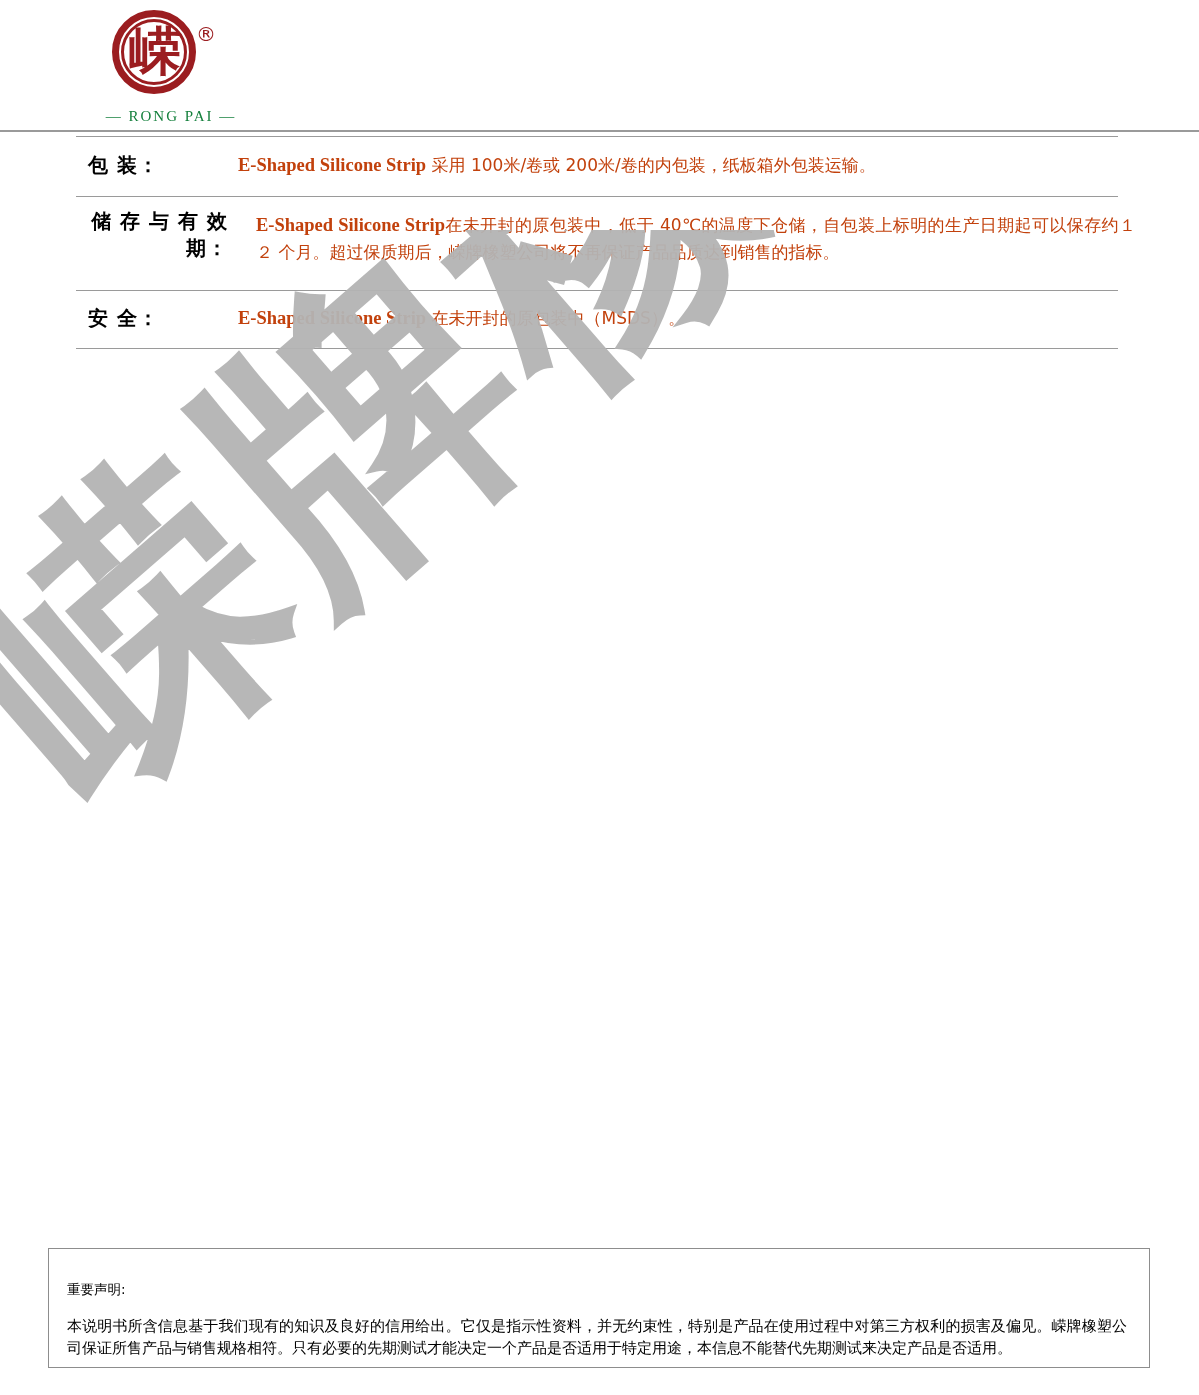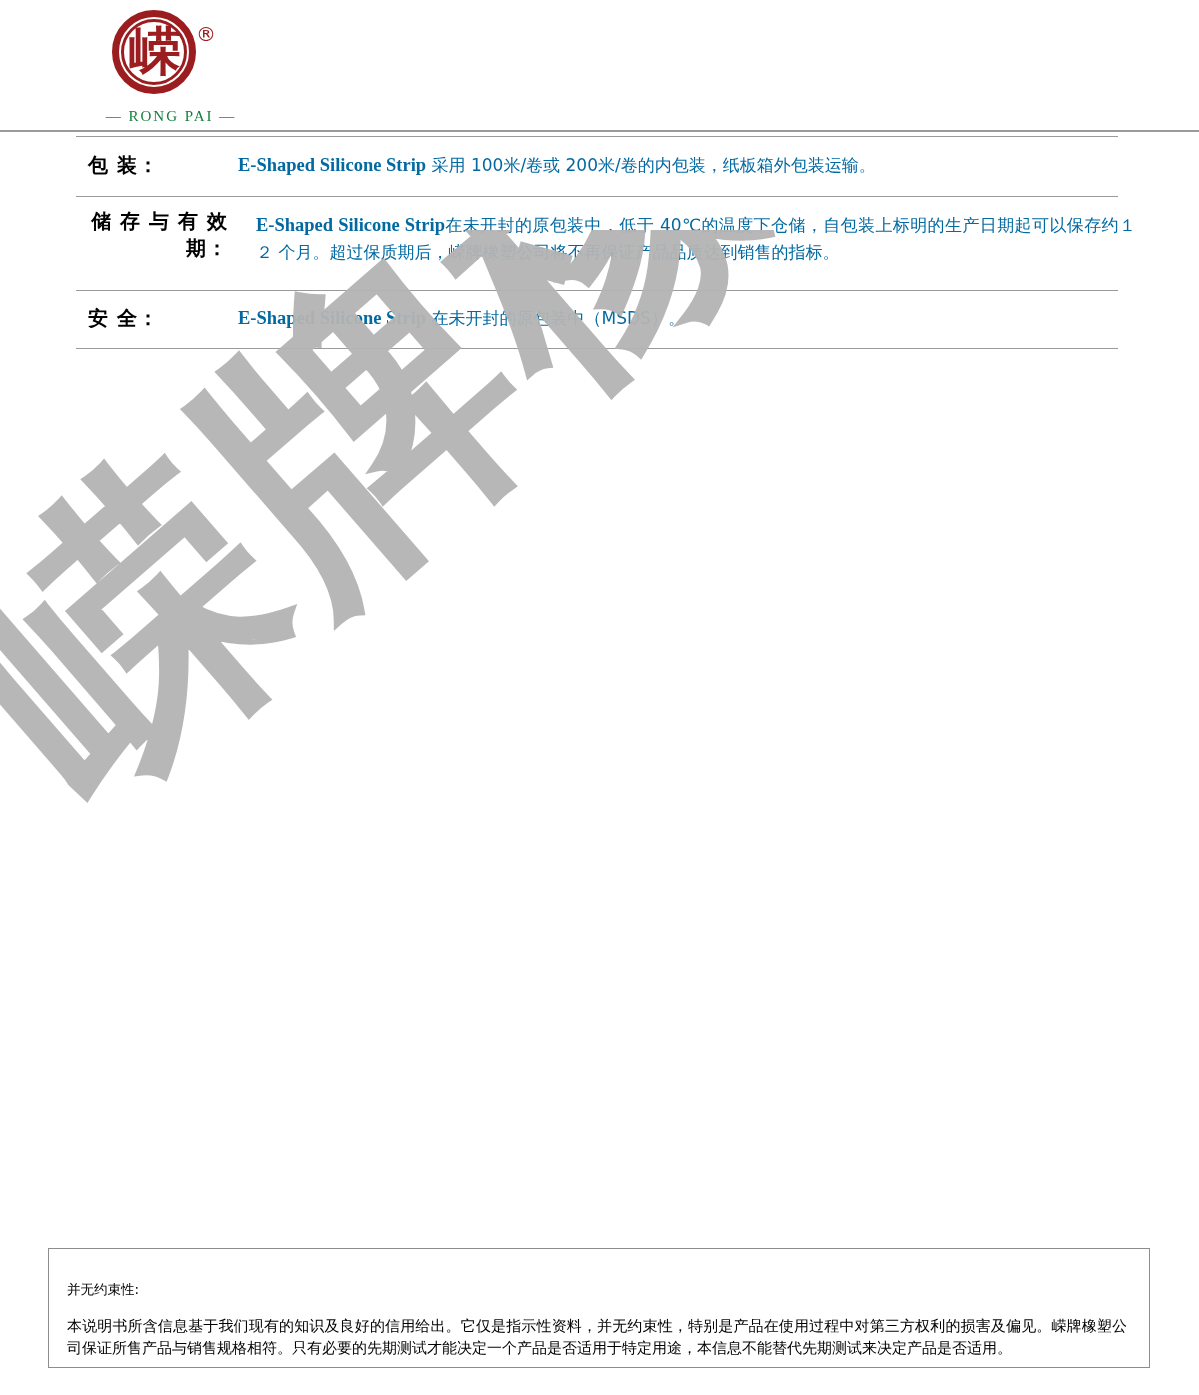--- a/index.html
+++ b/index.html
@@ -113,21 +113,21 @@
     line-height: 27px;
     color: #000;
     letter-spacing: 1px;
   }
   .row-body {
     position: absolute;
     left: 238px;
     width: 880px;
     font-size: 18.5px;
     line-height: 27px;
-    color: #0369a1;
+    color: #c2410c;
     text-align: justify;
   }
   .row-body .en {
     font-family: "Liberation Serif", serif;
     font-weight: bold;
   }
   .row-body .cn {
     font-family: "DejaVu Sans", sans-serif;
     font-size: 17px;
   }
@@ -227,15 +227,15 @@
 <div class="row-label r3-label">安 全：</div>
 <div class="row-body r3-body">
   <span class="en">E-Shaped Silicone Strip</span><span class="cn"> 在未开封的原包装中（MSDS）。</span>
 </div>
 
 <div class="watermark">
   <span>嵘牌橡塑</span>
 </div>
 
 <div class="footer-box">
-  <div class="footer-title">并无约束性:</div>
+  <div class="footer-title">重要声明:</div>
   <div class="footer-text">本说明书所含信息基于我们现有的知识及良好的信用给出。它仅是指示性资料，并无约束性，特别是产品在使用过程中对第三方权利的损害及偏见。嵘牌橡塑公司保证所售产品与销售规格相符。只有必要的先期测试才能决定一个产品是否适用于特定用途，本信息不能替代先期测试来决定产品是否适用。</div>
 </div>
 
 </body></html>

